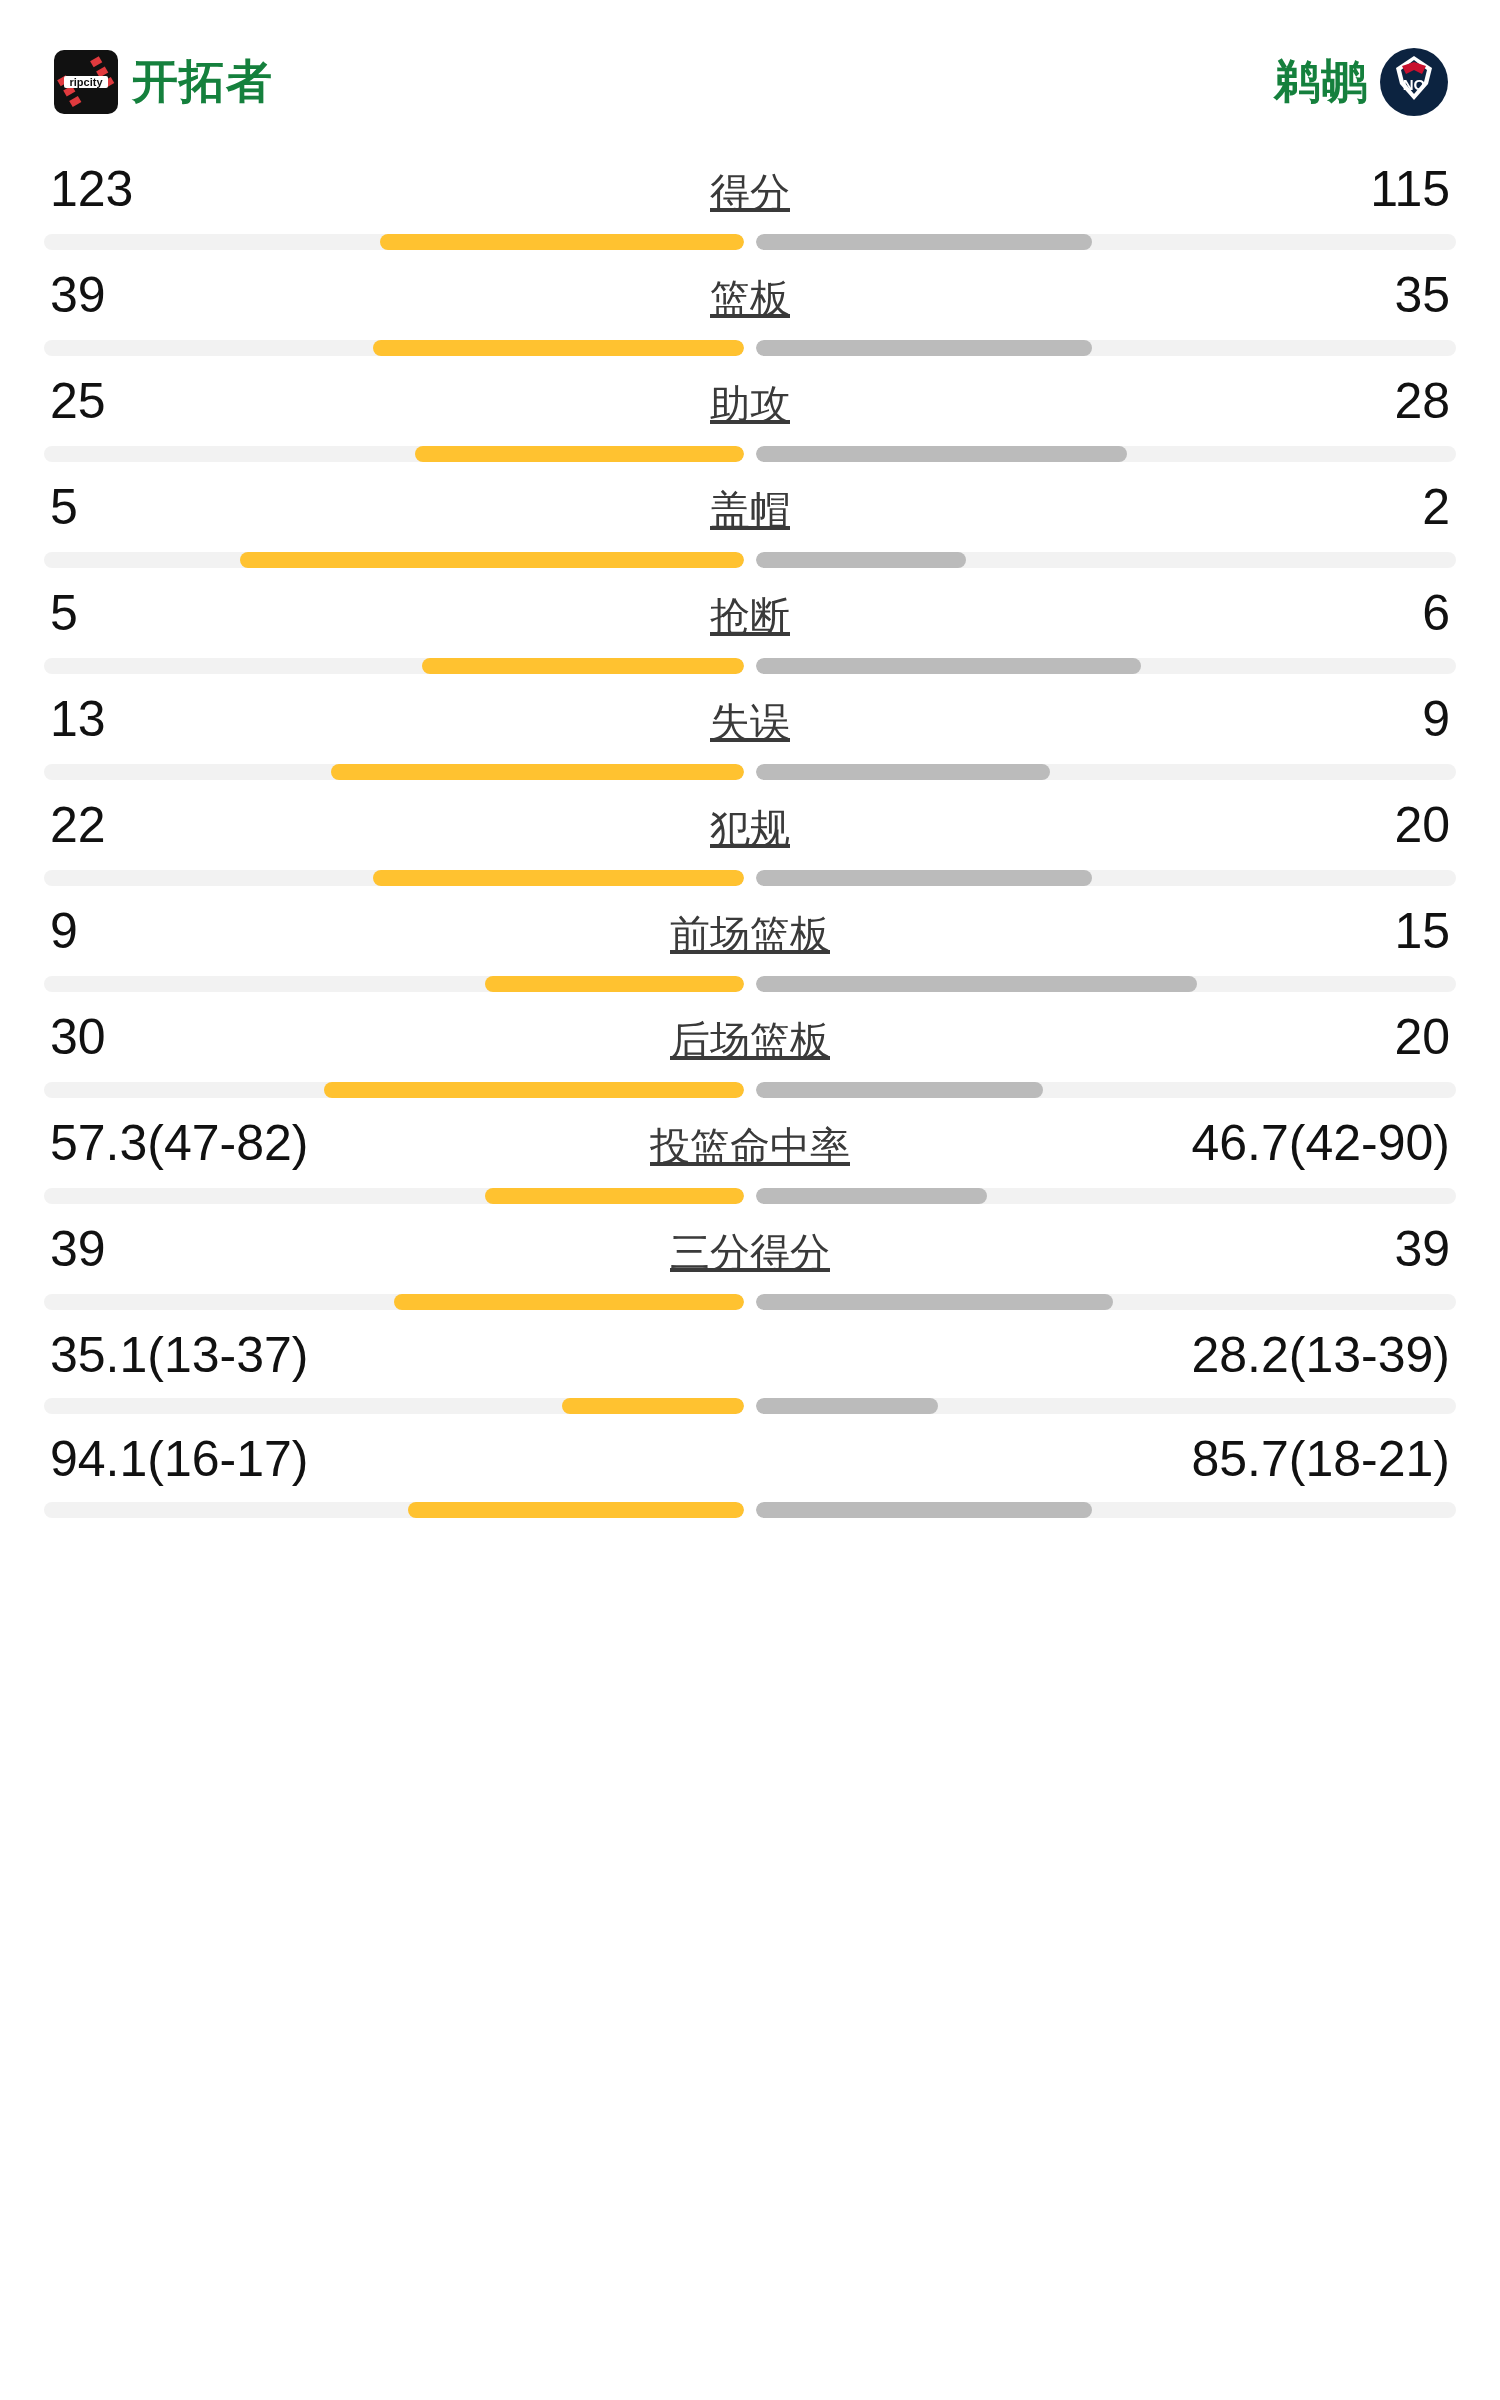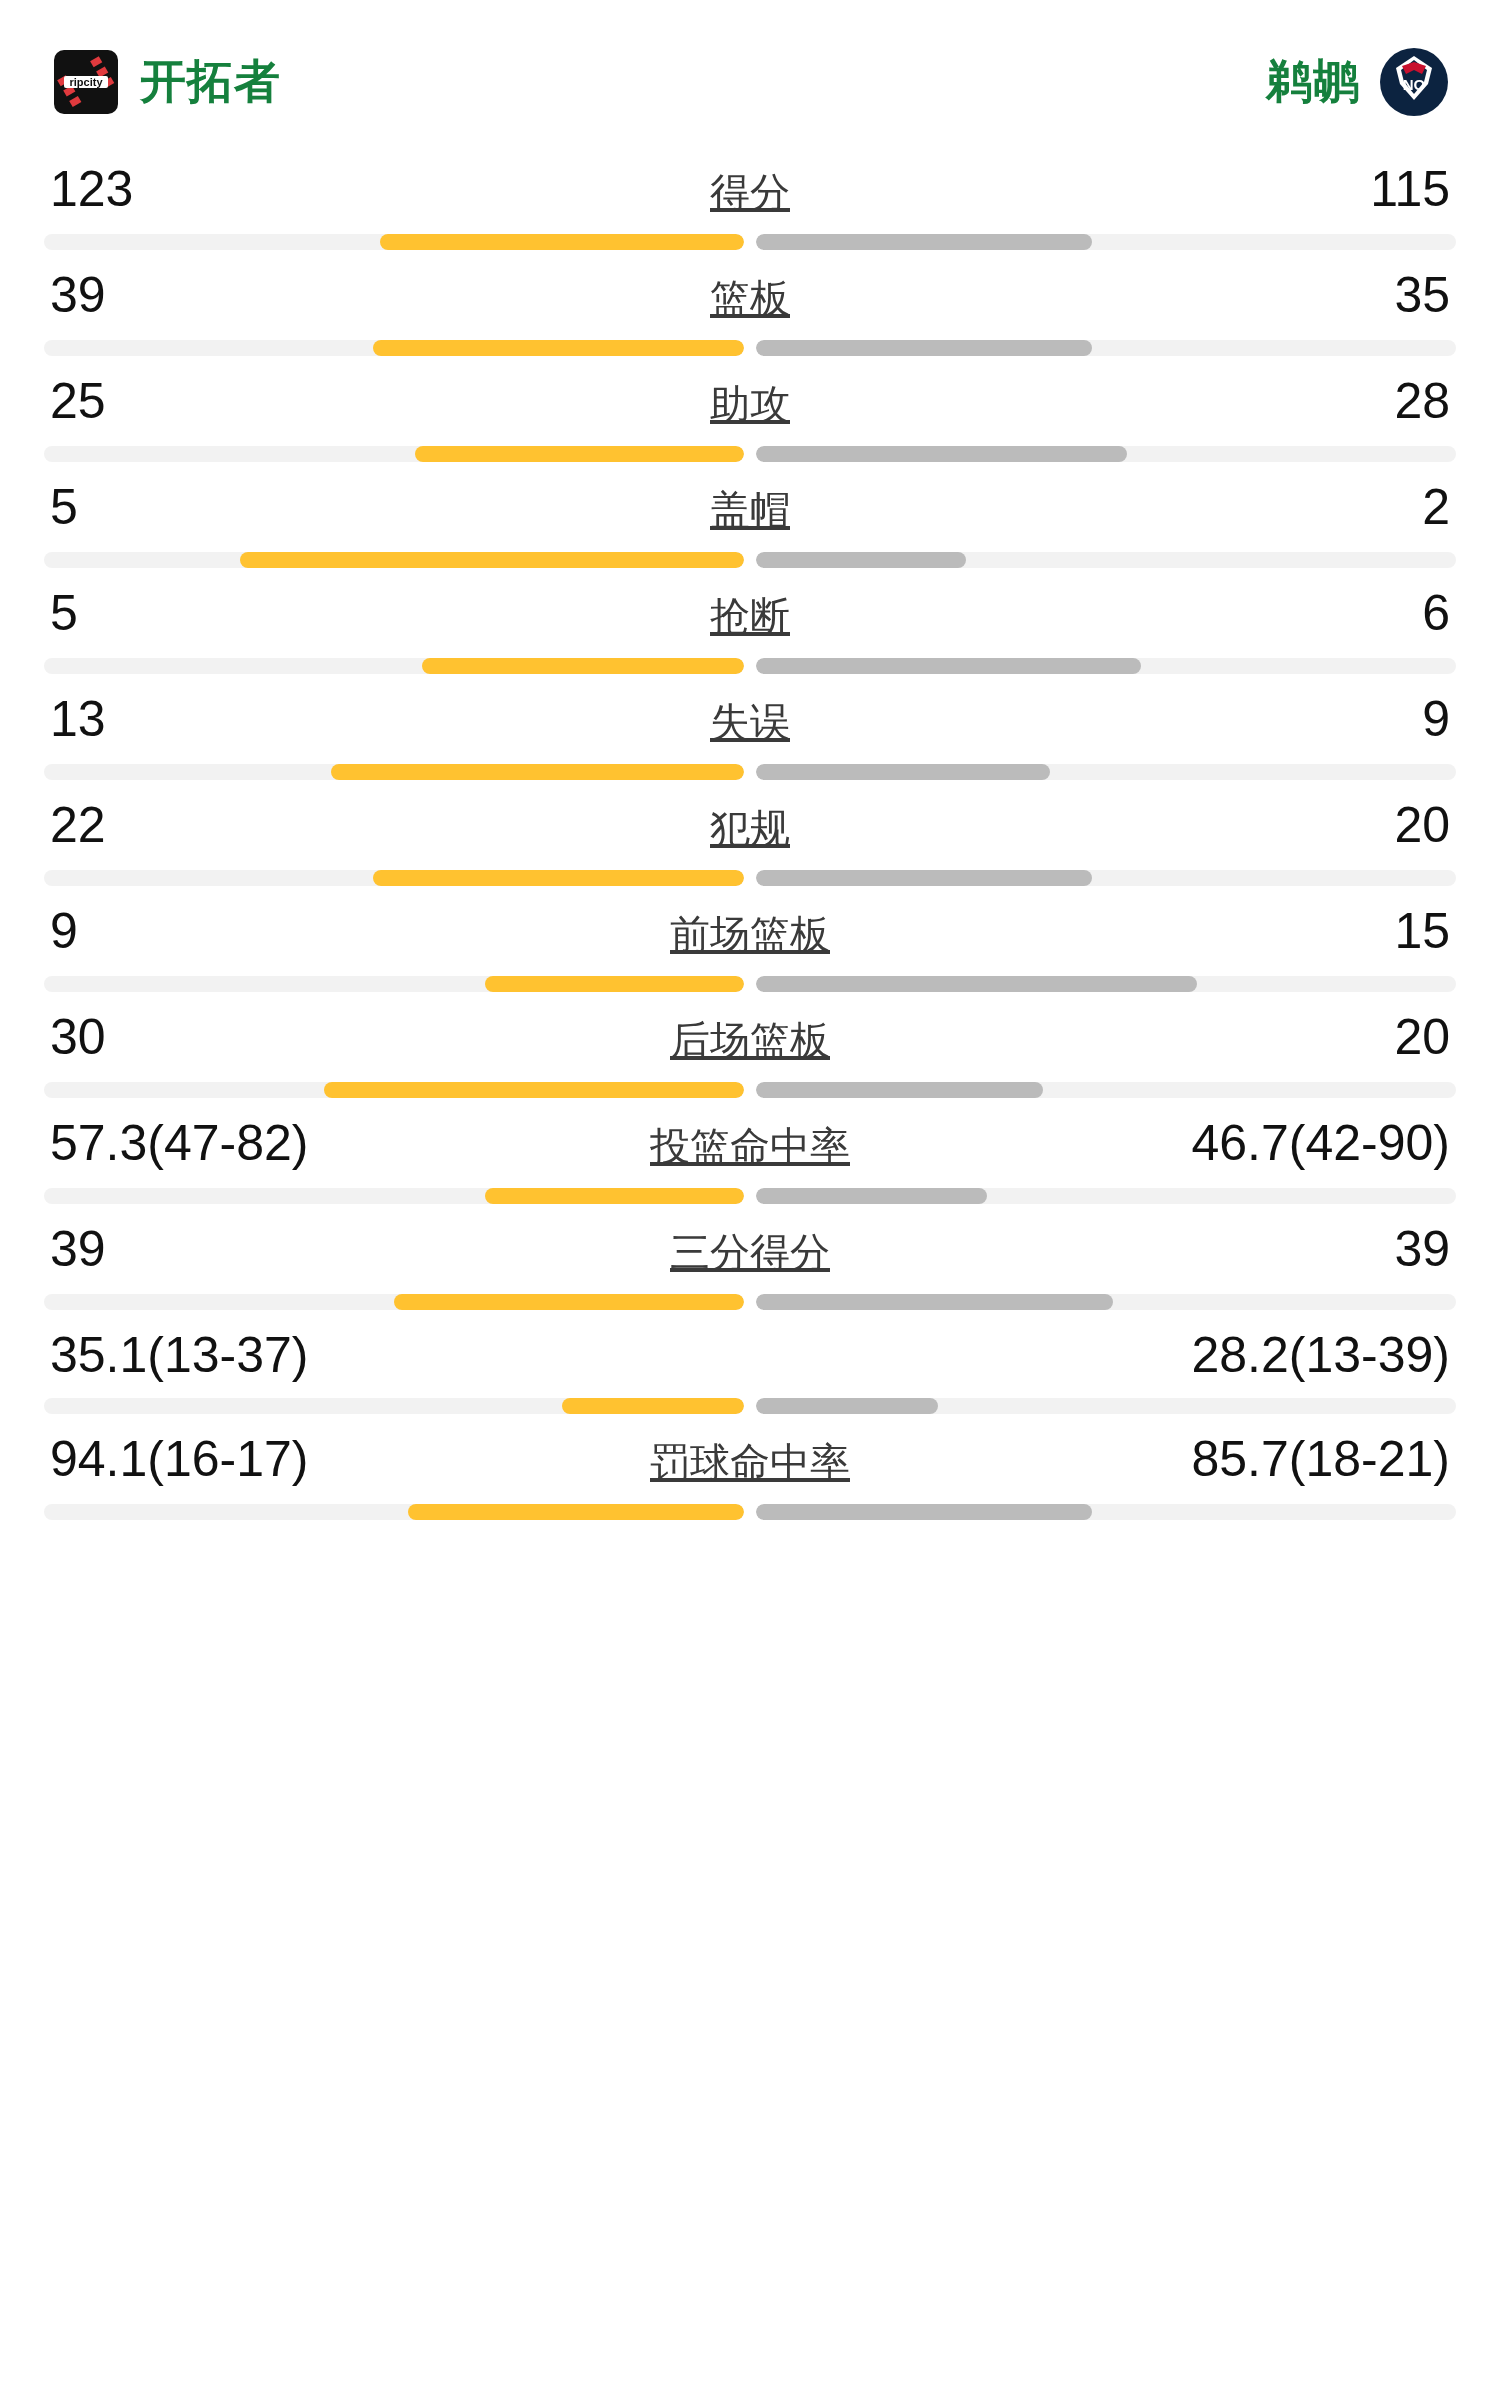--- a/index.html
+++ b/index.html
@@ -19,21 +19,21 @@
   .header {
     display: flex;
     align-items: center;
     justify-content: space-between;
     height: 108px;
     padding: 0 4px;
   }
   .team {
     display: flex;
     align-items: center;
-    gap: 16px;
+    gap: 8px;
   }
   .team-name {
     font-size: 46px;
     font-weight: 700;
     color: #15803d;
     letter-spacing: 1px;
   }
   .logo {
     width: 76px;
     height: 76px;
@@ -338,21 +338,20 @@
         <div class="bar-half right">
             <div class="bar-fill" style="width: 26%;"></div>
           </div>
       </div>
     </div>
 
 
     <div class="stat-row">
       <div class="stat-top">
         <span class="stat-value">94.1(16-17)</span>
-        <span class="stat-label">罚球命中率</span>
         <span class="stat-value right">85.7(18-21)</span>
       </div>
       <div class="bars">
         <div class="bar-half left">
             <div class="bar-fill" style="width: 48%;"></div>
           </div>
         <div class="bar-half right">
             <div class="bar-fill" style="width: 48%;"></div>
           </div>
       </div>

